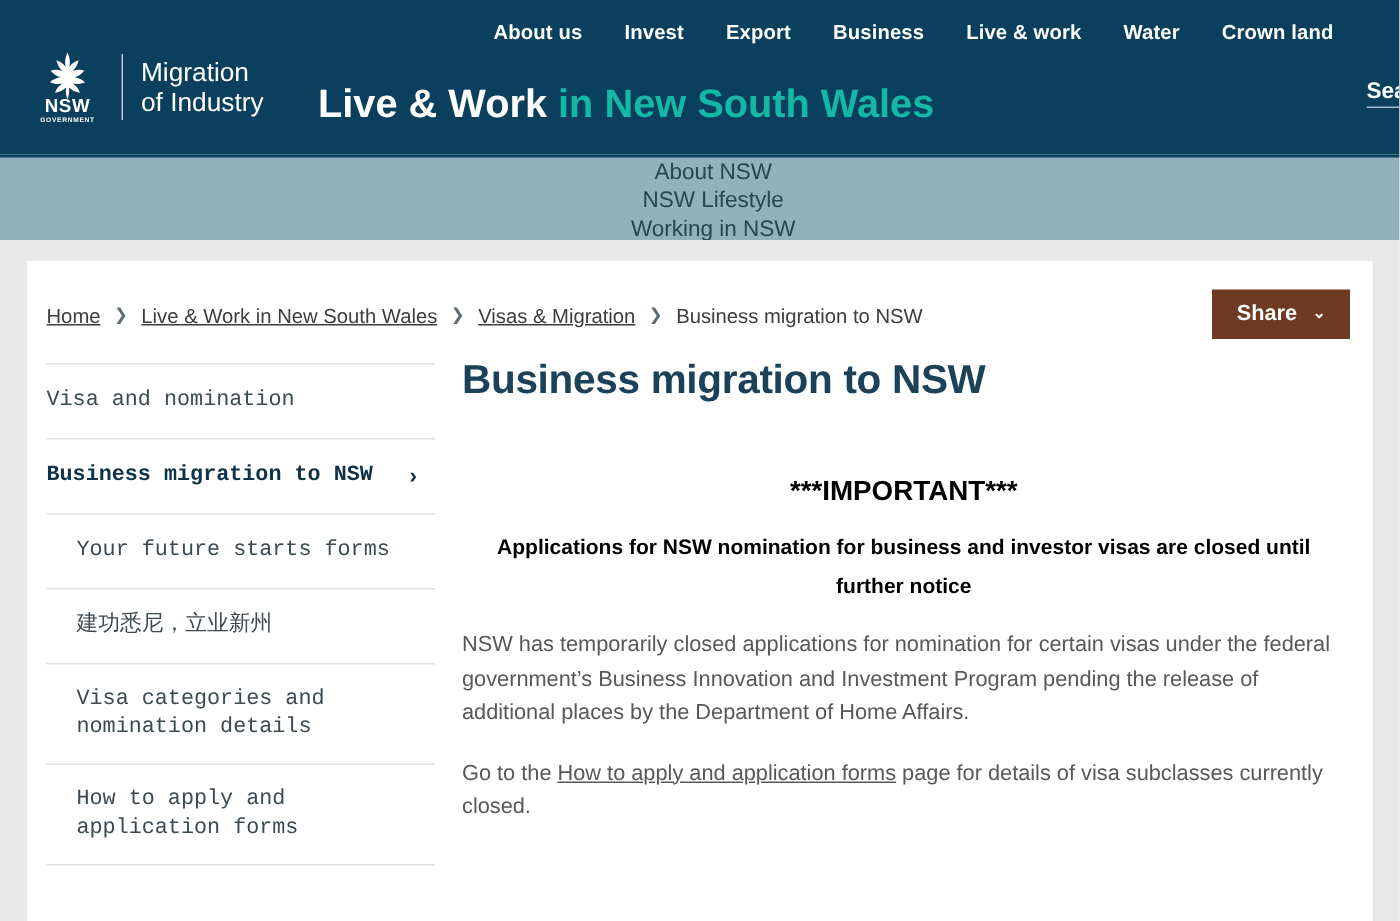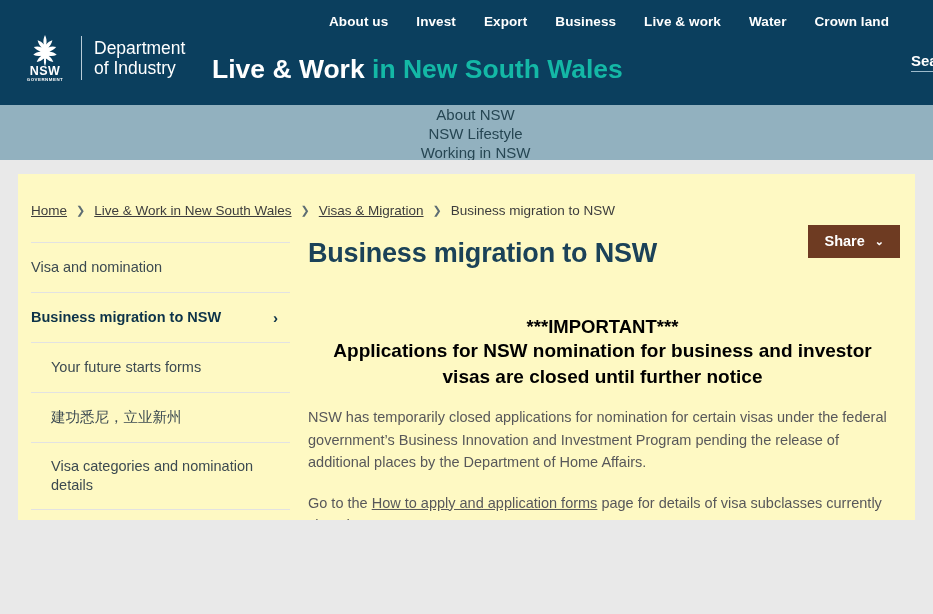--- a/index.html
+++ b/index.html
@@ -109,23 +109,23 @@
 
   
   .page-wrap {
     position: relative;
     background: #e9e9e9;
     height: 454px;
     padding: 14px 18px 0 18px;
   }
   .content-card {
     position: relative;
-    background: #fef9c3;
+    background: #ffffff;
     width: 897px;
-    height: 346px;
+    height: 440px;
     padding: 14px;
     overflow: hidden;
   }
 
   .breadcrumb {
     position: absolute;
     left: 13px; top: 29px;
     display: flex;
     align-items: center;
     gap: 9px;
@@ -151,21 +151,20 @@
     color: #ffffff;
     border: none;
     font-family: "Liberation Sans", sans-serif;
     font-size: 14.5px;
     font-weight: bold;
     padding: 8px 16px 9px 16px;
     display: flex;
     align-items: center;
     gap: 10px;
     cursor: pointer;
-    margin-top: 32px;
   }
   .share-button .chev { font-size: 11px; line-height: 1; }
 
   
   .body-grid {
     position: absolute;
     left: 0; top: 68px;
     width: 897px;
     display: flex;
   }
@@ -183,20 +182,21 @@
     display: flex;
     align-items: center;
     justify-content: space-between;
     text-decoration: none;
   }
   .side-item:first-child { border-top: 1px solid #e2e2e2; }
   .side-label {
     color: #3c4a51;
     font-size: 14.5px;
     line-height: 19px;
+    font-family: Liberation Mono, monospace;
   }
   .side-item.active .side-label {
     color: #0d3349;
     font-weight: bold;
   }
   .side-item.child { padding-left: 20px; }
   .side-item.child .side-label { color: #3c4a51; }
   .side-chevron {
     color: #0d3349;
     font-size: 15px;
@@ -217,23 +217,23 @@
     margin-top: -4px;
   }
   .notice {
     text-align: center;
     margin-top: 47px;
     color: #000000;
     font-weight: bold;
   }
   .notice-line1 { font-size: 18.5px; }
   .notice-line2 {
-    font-size: 19px;
+    font-size: 14px;
     line-height: 26px;
-    margin-top: 0;
+    margin-top: 13px;
   }
   .body-copy {
     margin-top: 16px;
     color: #58585a;
     font-size: 14.5px;
     line-height: 22.5px;
   }
   .body-copy + .body-copy { margin-top: 18px; }
   .body-copy a {
     color: #58585a;
@@ -262,21 +262,21 @@
   <div class="brand">
     <svg class="waratah-logo" viewBox="0 0 56 50">
       <g fill="#ffffff">
         <path d="M28 2 C26.4 5.2 26.0 8.6 26.8 11.6 C25.2 9.4 23.0 7.8 20.6 7.2 C21.2 10.0 22.6 12.6 24.6 14.4 C22.0 13.4 19.2 13.3 16.8 14.1 C18.6 16.3 21.0 17.9 23.6 18.5 C20.8 18.8 18.2 20.0 16.3 21.8 C18.9 23.0 21.8 23.3 24.5 22.7 C22.2 24.2 20.5 26.4 19.7 28.9 C22.6 28.5 25.3 27.2 27.2 25.2 C26.6 27.9 26.9 30.7 28 33.1 C29.1 30.7 29.4 27.9 28.8 25.2 C30.7 27.2 33.4 28.5 36.3 28.9 C35.5 26.4 33.8 24.2 31.5 22.7 C34.2 23.3 37.1 23.0 39.7 21.8 C37.8 20.0 35.2 18.8 32.4 18.5 C35.0 17.9 37.4 16.3 39.2 14.1 C36.8 13.3 34.0 13.4 31.4 14.4 C33.4 12.6 34.8 10.0 35.4 7.2 C33.0 7.8 30.8 9.4 29.2 11.6 C30.0 8.6 29.6 5.2 28 2 Z"></path>
         <ellipse cx="28" cy="20.5" rx="4.2" ry="5.2"></ellipse>
       </g>
       <text x="28" y="41.5" font-family="Liberation Sans, sans-serif" font-size="12.5" font-weight="bold" fill="#ffffff" text-anchor="middle" letter-spacing="0.4">NSW</text>
       <text x="28" y="48" font-family="Liberation Sans, sans-serif" font-size="4.4" font-weight="bold" fill="#ffffff" text-anchor="middle" letter-spacing="0.5">GOVERNMENT</text>
     </svg>
     <div class="brand-divider"></div>
-    <div class="dept-name">Department
+    <div class="dept-name">Migration
 of Industry</div>
   </div>
 
   <div class="site-title"><span class="st-bold">Live &amp; Work</span><span class="st-light"> in New South Wales</span></div>
 </header>
 
 <nav class="main-nav">
   <a class="nav-item" href="#">About NSW</a>
   <a class="nav-item" href="#">NSW Lifestyle</a>
   <a class="nav-item" href="#">Working in NSW</a>

